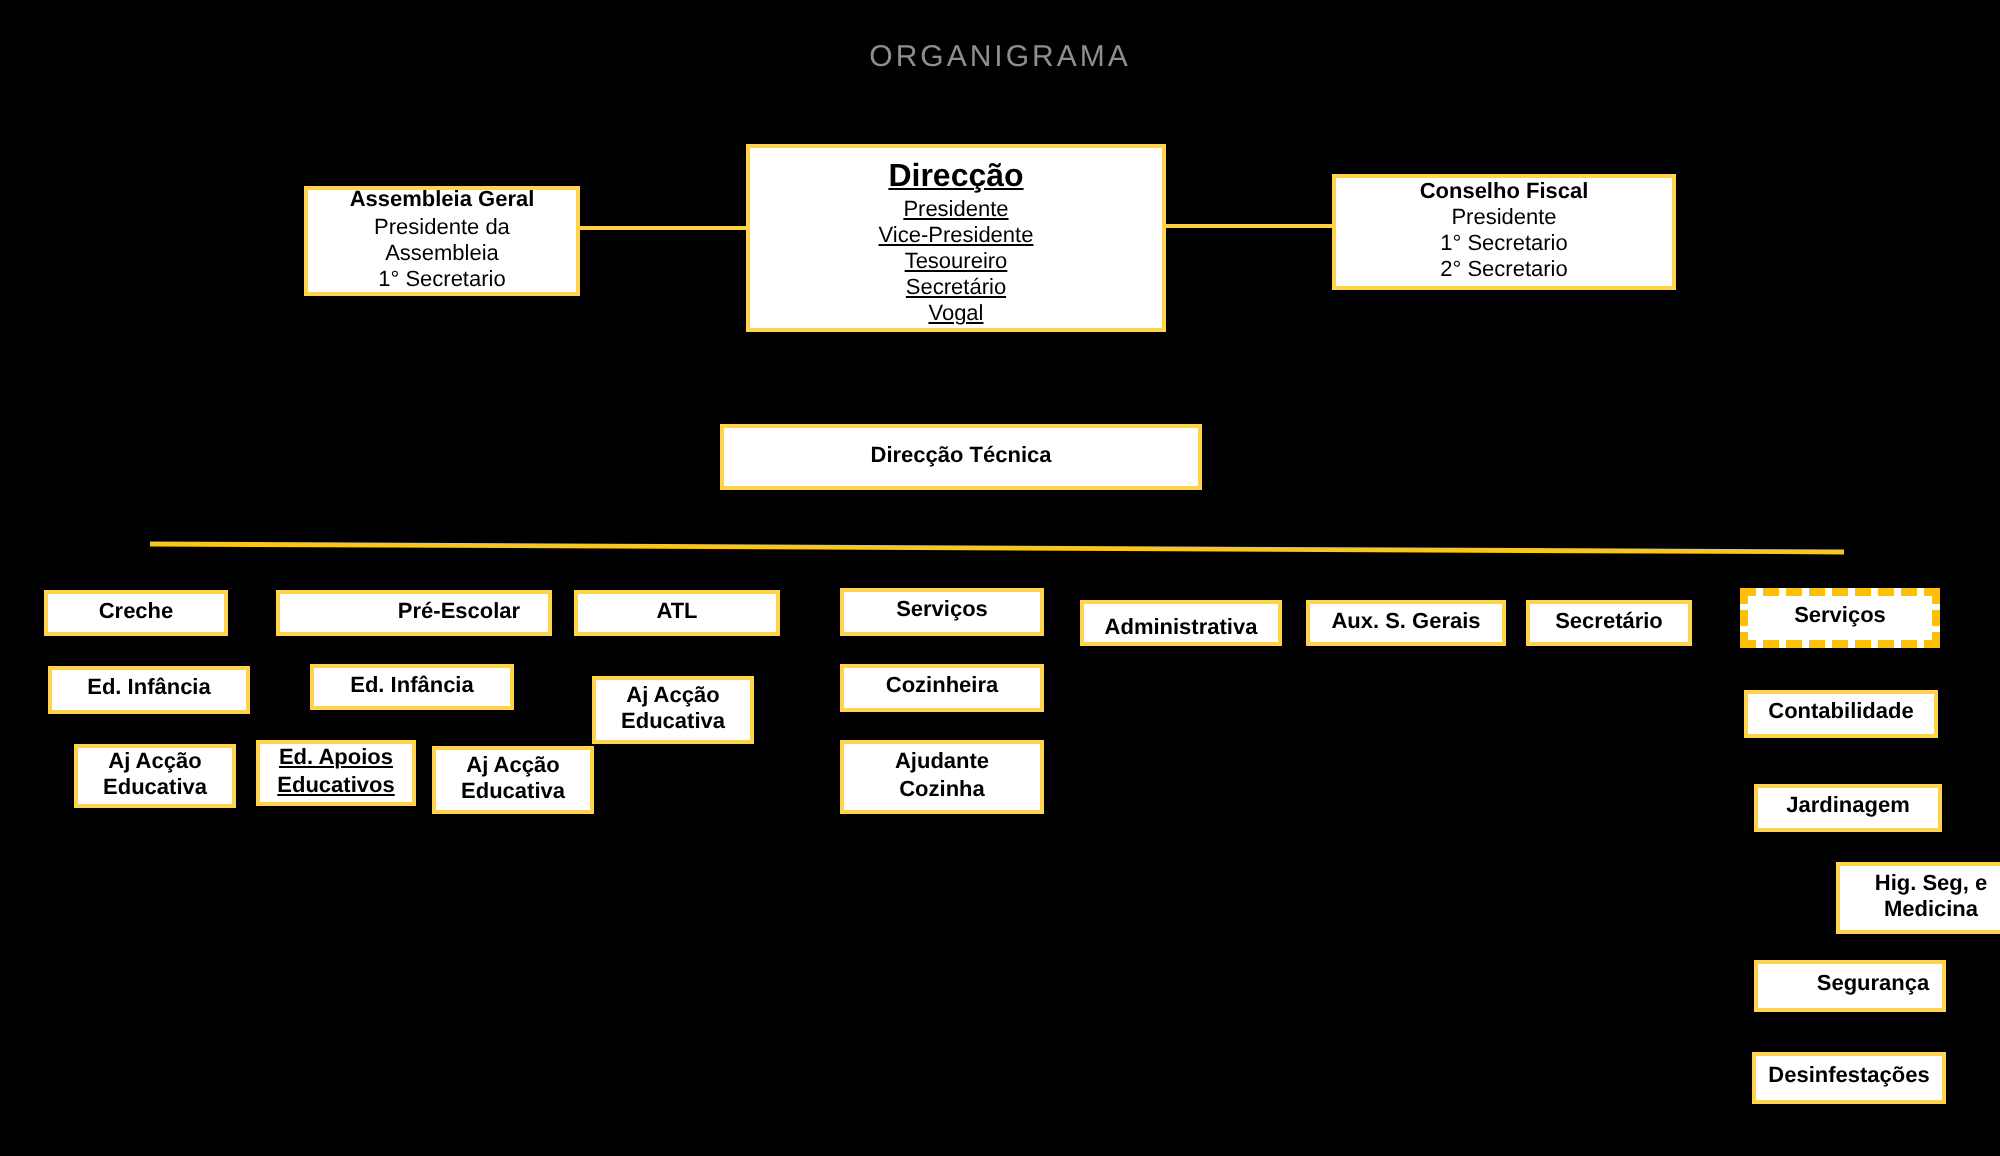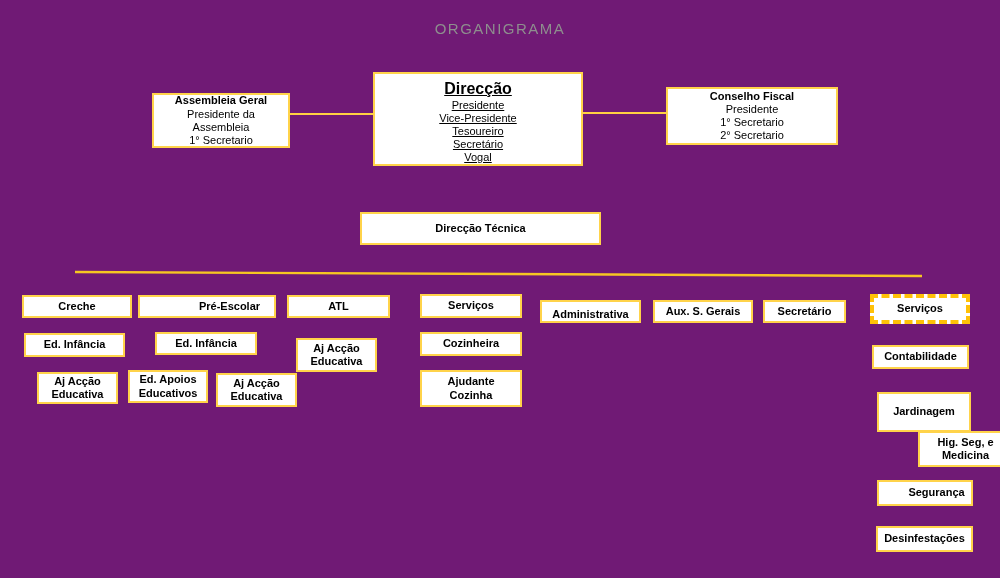--- a/index.html
+++ b/index.html
@@ -1,20 +1,20 @@
 <!DOCTYPE html>
 <html><head>
 <meta charset="utf-8">
 <style>
   html,body{margin:0;padding:0;background:#ffffff;}
   #stage{
     position:relative;
     width:1000px;
     height:578px;
-    background:#701a75;
+    background:#000000;
     font-family:"Liberation Sans", sans-serif;
     overflow:hidden;
   }
   #lines{position:absolute;left:0;top:0;width:1000px;height:578px;}
   .page-title{
     position:absolute;
     left:0; top:20px; width:1000px;
     text-align:center;
     font-size:15px;
     letter-spacing:1.5px;
@@ -83,38 +83,38 @@
     <div class="t">Conselho Fiscal</div>
     <div class="s">Presidente
 1° Secretario
 2° Secretario</div>
   </div>
 
   <div class="box" style="left:360px;top:212px;width:241px;height:33px;">
     <div class="t">Direcção Técnica</div>
   </div>
 
-  <div class="box" style="left:22px;top:295px;width:110px;height:23px;">
+  <div class="box" style="left:22px;top:295px;width:92px;height:23px;">
     <div class="t">Creche</div>
   </div>
   <div class="box" style="left:24px;top:333px;width:101px;height:24px;">
     <div class="t">Ed. Infância</div>
   </div>
   <div class="box" style="left:37px;top:372px;width:81px;height:32px;">
     <div class="t">Aj Acção
 Educativa</div>
   </div>
 
   <div class="box" style="left:138px;top:295px;width:138px;height:23px;padding-left:45px;">
     <div class="t">Pré-Escolar</div>
   </div>
   <div class="box" style="left:155px;top:332px;width:102px;height:23px;">
     <div class="t">Ed. Infância</div>
   </div>
-  <div class="box" style="left:128px;top:370px;width:80px;height:33px;">
+  <div class="box" style="left:128px;top:370px;width:80px;height:33px;text-decoration:underline;">
     <div class="t">Ed. Apoios
 Educativos</div>
   </div>
   <div class="box" style="left:216px;top:373px;width:81px;height:34px;">
     <div class="t">Aj Acção
 Educativa</div>
   </div>
 
   <div class="box" style="left:287px;top:295px;width:103px;height:23px;">
     <div class="t">ATL</div>
@@ -144,21 +144,21 @@
   <div class="box" style="left:763px;top:300px;width:83px;height:23px;">
     <div class="t">Secretário</div>
   </div>
 
   <div class="box dashed" style="left:870px;top:294px;width:100px;height:30px;">
     <div class="t">Serviços</div>
   </div>
   <div class="box" style="left:872px;top:345px;width:97px;height:24px;">
     <div class="t">Contabilidade</div>
   </div>
-  <div class="box" style="left:877px;top:392px;width:94px;height:40px;">
+  <div class="box" style="left:877px;top:392px;width:94px;height:24px;">
     <div class="t">Jardinagem</div>
   </div>
   <div class="box" style="left:918px;top:431px;width:95px;height:36px;">
     <div class="t">Hig. Seg, e
 Medicina</div>
   </div>
   <div class="box" style="left:877px;top:480px;width:96px;height:26px;padding-left:23px;">
     <div class="t">Segurança</div>
   </div>
   <div class="box" style="left:876px;top:526px;width:97px;height:26px;">

